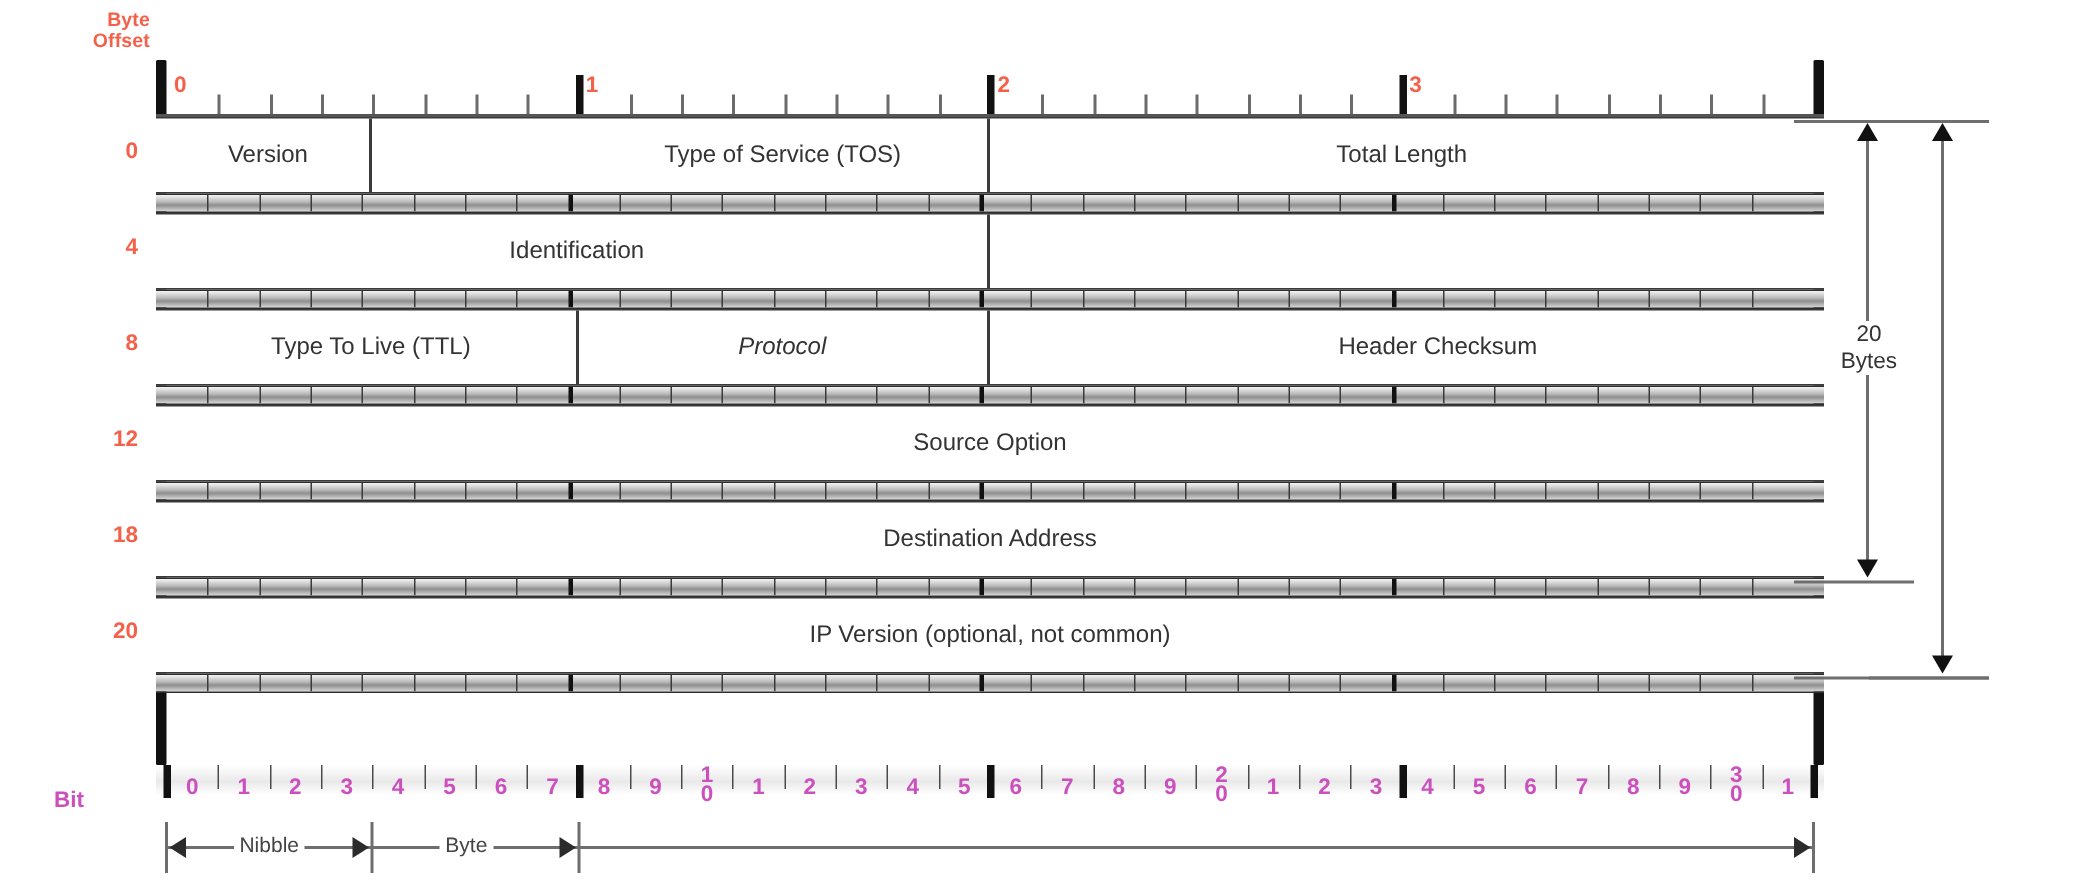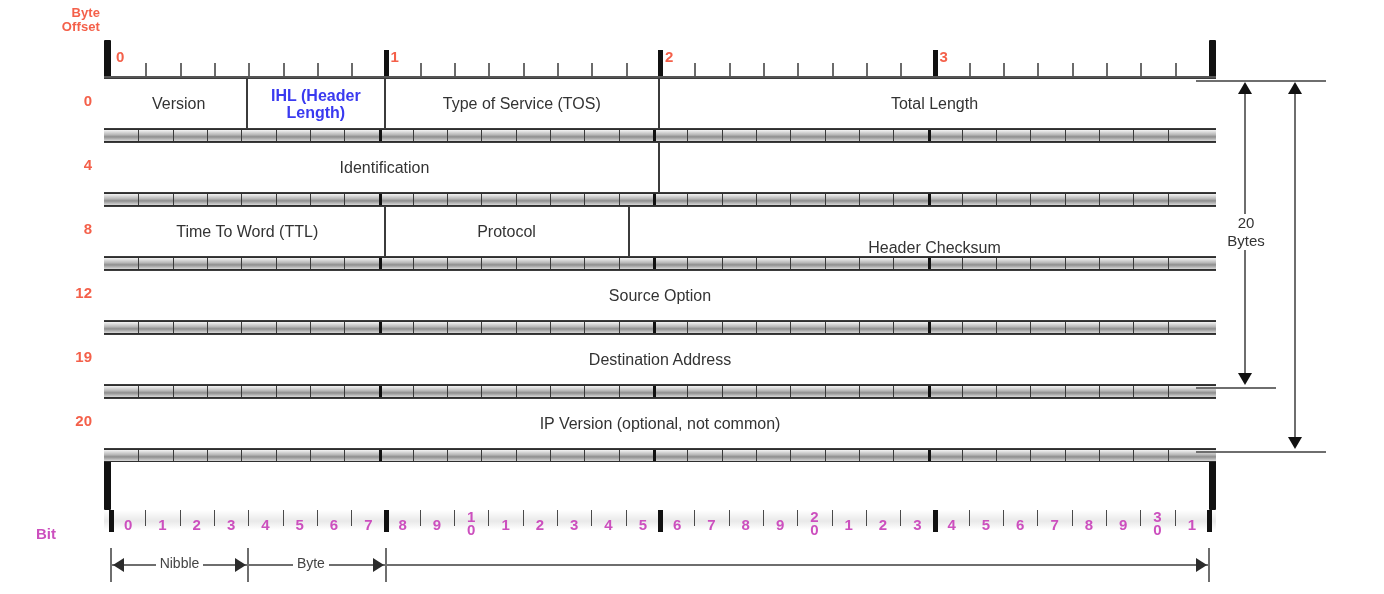--- a/index.html
+++ b/index.html
@@ -158,21 +158,21 @@
   <div class="abs" id="byte-offset-label">
     <div>Byte</div>
     <div>Offset</div>
   </div>
 
   <div id="offset-col">
       <div class="abs offset-num" style="top: 92px;">0</div>
       <div class="abs offset-num" style="top: 156px;">4</div>
       <div class="abs offset-num" style="top: 220px;">8</div>
       <div class="abs offset-num" style="top: 284px;">12</div>
-      <div class="abs offset-num" style="top: 348px;">19</div>
+      <div class="abs offset-num" style="top: 348px;">18</div>
       <div class="abs offset-num" style="top: 412px;">20</div>
     </div>
 
   <div class="abs" id="bit-label">Bit</div>
 
   <div class="abs" id="grid">
     <div class="rail" id="rail-left"></div>
     <div class="rail" id="rail-right"></div>
 
     <div id="top-ruler">
@@ -212,23 +212,20 @@
         <div class="bnum" style="left: 286.5px;">1</div>
         <div class="bnum" style="left: 561px;">2</div>
         <div class="bnum" style="left: 835.5px;">3</div>
       </div>
 
     <div id="rows-host">
         <div class="row" style="top: 38px; height: 51px;">
           <div class="cell divider" style="left: 7px; width: 137.25px;">
             <span>Version</span>
           </div>
-          <div class="cell divider" style="left: 144.25px; width: 137.25px;">
-            <span class="blue">IHL (Header Length)</span>
-          </div>
           <div class="cell divider" style="left: 281.5px; width: 274.5px;">
             <span>Type of Service (TOS)</span>
           </div>
           <div class="cell" style="left: 556px; width: 549px;">
             <span>Total Length</span>
           </div>
         </div>
         <div class="sepband" style="top: 89px;">
           <div class="st" style="left: 34.3125px;"></div>
           <div class="st" style="left: 68.625px;"></div>
@@ -295,26 +292,26 @@
           <div class="st" style="left: 857.812px;"></div>
           <div class="st" style="left: 892.125px;"></div>
           <div class="st" style="left: 926.438px;"></div>
           <div class="st" style="left: 960.75px;"></div>
           <div class="st" style="left: 995.062px;"></div>
           <div class="st" style="left: 1029.38px;"></div>
           <div class="st" style="left: 1063.69px;"></div>
         </div>
         <div class="row" style="top: 166px; height: 51px;">
           <div class="cell divider" style="left: 7px; width: 274.5px;">
-            <span>Time To Word (TTL)</span>
-          </div>
-          <div class="cell divider" style="left: 281.5px; width: 244px;">
+            <span>Type To Live (TTL)</span>
+          </div>
+          <div class="cell divider" style="left: 281.5px; width: 274px; font-style: italic;">
             <span>Protocol</span>
           </div>
-          <div class="cell" style="left: 556px; width: 549px; align-items: flex-end;">
+          <div class="cell" style="left: 580px; width: 549px;">
             <span>Header Checksum</span>
           </div>
         </div>
         <div class="sepband" style="top: 217px;">
           <div class="st" style="left: 34.3125px;"></div>
           <div class="st" style="left: 68.625px;"></div>
           <div class="st" style="left: 102.938px;"></div>
           <div class="st" style="left: 137.25px;"></div>
           <div class="st" style="left: 171.562px;"></div>
           <div class="st" style="left: 205.875px;"></div>

